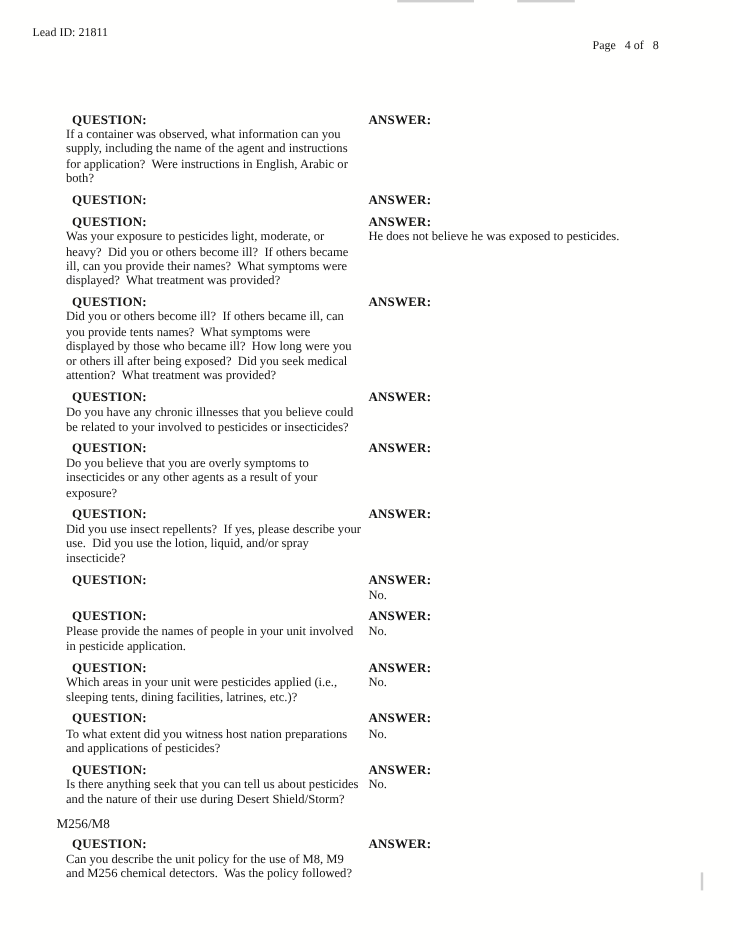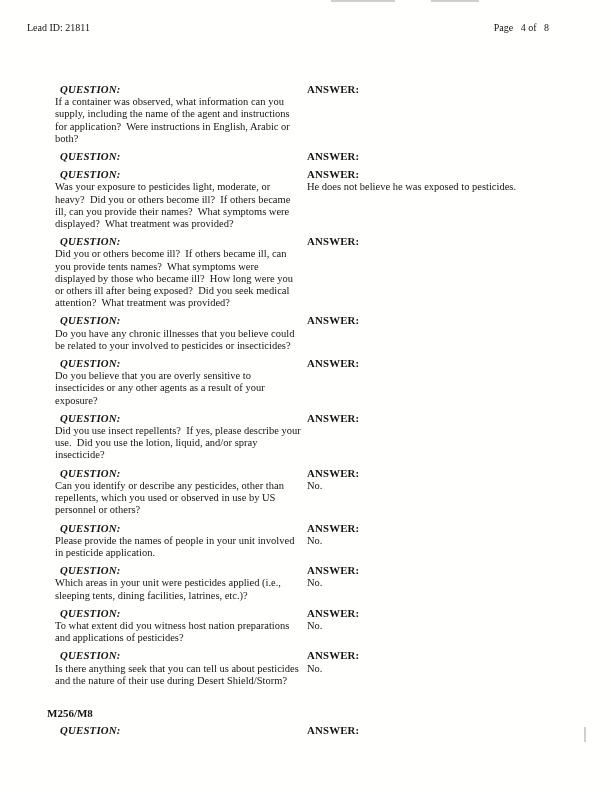--- a/index.html
+++ b/index.html
@@ -20,20 +20,21 @@
   .artifact { position: absolute; background: #a8a8a8; opacity: 0.55; }
   .artifact.top-1 { left: 331px; top: 0; width: 64px; height: 2px; }
   .artifact.top-2 { left: 431px; top: 0; width: 48px; height: 2px; }
   .artifact.right-1 { left: 584px; top: 727px; width: 2px; height: 15px; }
 
   .page-header {
     display: flex;
     justify-content: space-between;
     padding: 22px 62px 0 27px;
     font-size: 10px;
+    flex-direction: column;
   }
   .page-num { white-space: pre; text-align: right; }
 
   .content {
     margin: 50px 30px 0 55px;
   }
   .qa-row {
     display: flex;
     margin-bottom: 5px;
   }
@@ -45,31 +46,31 @@
   }
   .a-col {
     flex: 1;
   }
   .label {
     font-weight: bold;
     font-size: 10.8px;
     line-height: 12.2px;
     letter-spacing: 0.2px;
   }
-  .q-label { margin-left: 5px; font-style: italic; }
+  .q-label { margin-left: 5px; }
   .q-text, .a-text {
     font-size: 10.5px;
     line-height: 12.2px;
     white-space: pre-wrap;
     margin-top: 1px;
   }
   .section-header {
-    font-weight: bold;
+    font-weight: normal;
     font-size: 11px;
-    margin: 20px 0 5px -8px;
+    margin: 7px 0 5px -8px;
   }
 </style>
 </head>
 <body>
 
 <div class="page">
 
   <div class="artifact top-1"></div>
   <div class="artifact top-2"></div>
   <div class="artifact right-1"></div>
@@ -131,21 +132,21 @@
       </div>
       <div class="a-col">
         <div class="label">ANSWER:</div>
         <div class="a-text"></div>
       </div>
     </div>
 
     <div class="qa-row">
       <div class="q-col">
         <div class="label q-label">QUESTION:</div>
-        <div class="q-text">Do you believe that you are overly sensitive to insecticides or any other agents as a result of your exposure?</div>
+        <div class="q-text">Do you believe that you are overly symptoms to insecticides or any other agents as a result of your exposure?</div>
       </div>
       <div class="a-col">
         <div class="label">ANSWER:</div>
         <div class="a-text"></div>
       </div>
     </div>
 
     <div class="qa-row">
       <div class="q-col">
         <div class="label q-label">QUESTION:</div>
@@ -153,21 +154,20 @@
       </div>
       <div class="a-col">
         <div class="label">ANSWER:</div>
         <div class="a-text"></div>
       </div>
     </div>
 
     <div class="qa-row">
       <div class="q-col">
         <div class="label q-label">QUESTION:</div>
-        <div class="q-text">Can you identify or describe any pesticides, other than repellents, which you used or observed in use by US personnel or others?</div>
       </div>
       <div class="a-col">
         <div class="label">ANSWER:</div>
         <div class="a-text">No.</div>
       </div>
     </div>
 
     <div class="qa-row">
       <div class="q-col">
         <div class="label q-label">QUESTION:</div>
@@ -210,20 +210,21 @@
         <div class="label">ANSWER:</div>
         <div class="a-text">No.</div>
       </div>
     </div>
 
     <div class="section-header">M256/M8</div>
 
     <div class="qa-row">
       <div class="q-col">
         <div class="label q-label">QUESTION:</div>
+        <div class="q-text">Can you describe the unit policy for the use of M8, M9 and M256 chemical detectors.  Was the policy followed?</div>
       </div>
       <div class="a-col">
         <div class="label">ANSWER:</div>
         <div class="a-text"></div>
       </div>
     </div>
 
   </div>
 </div>
 

